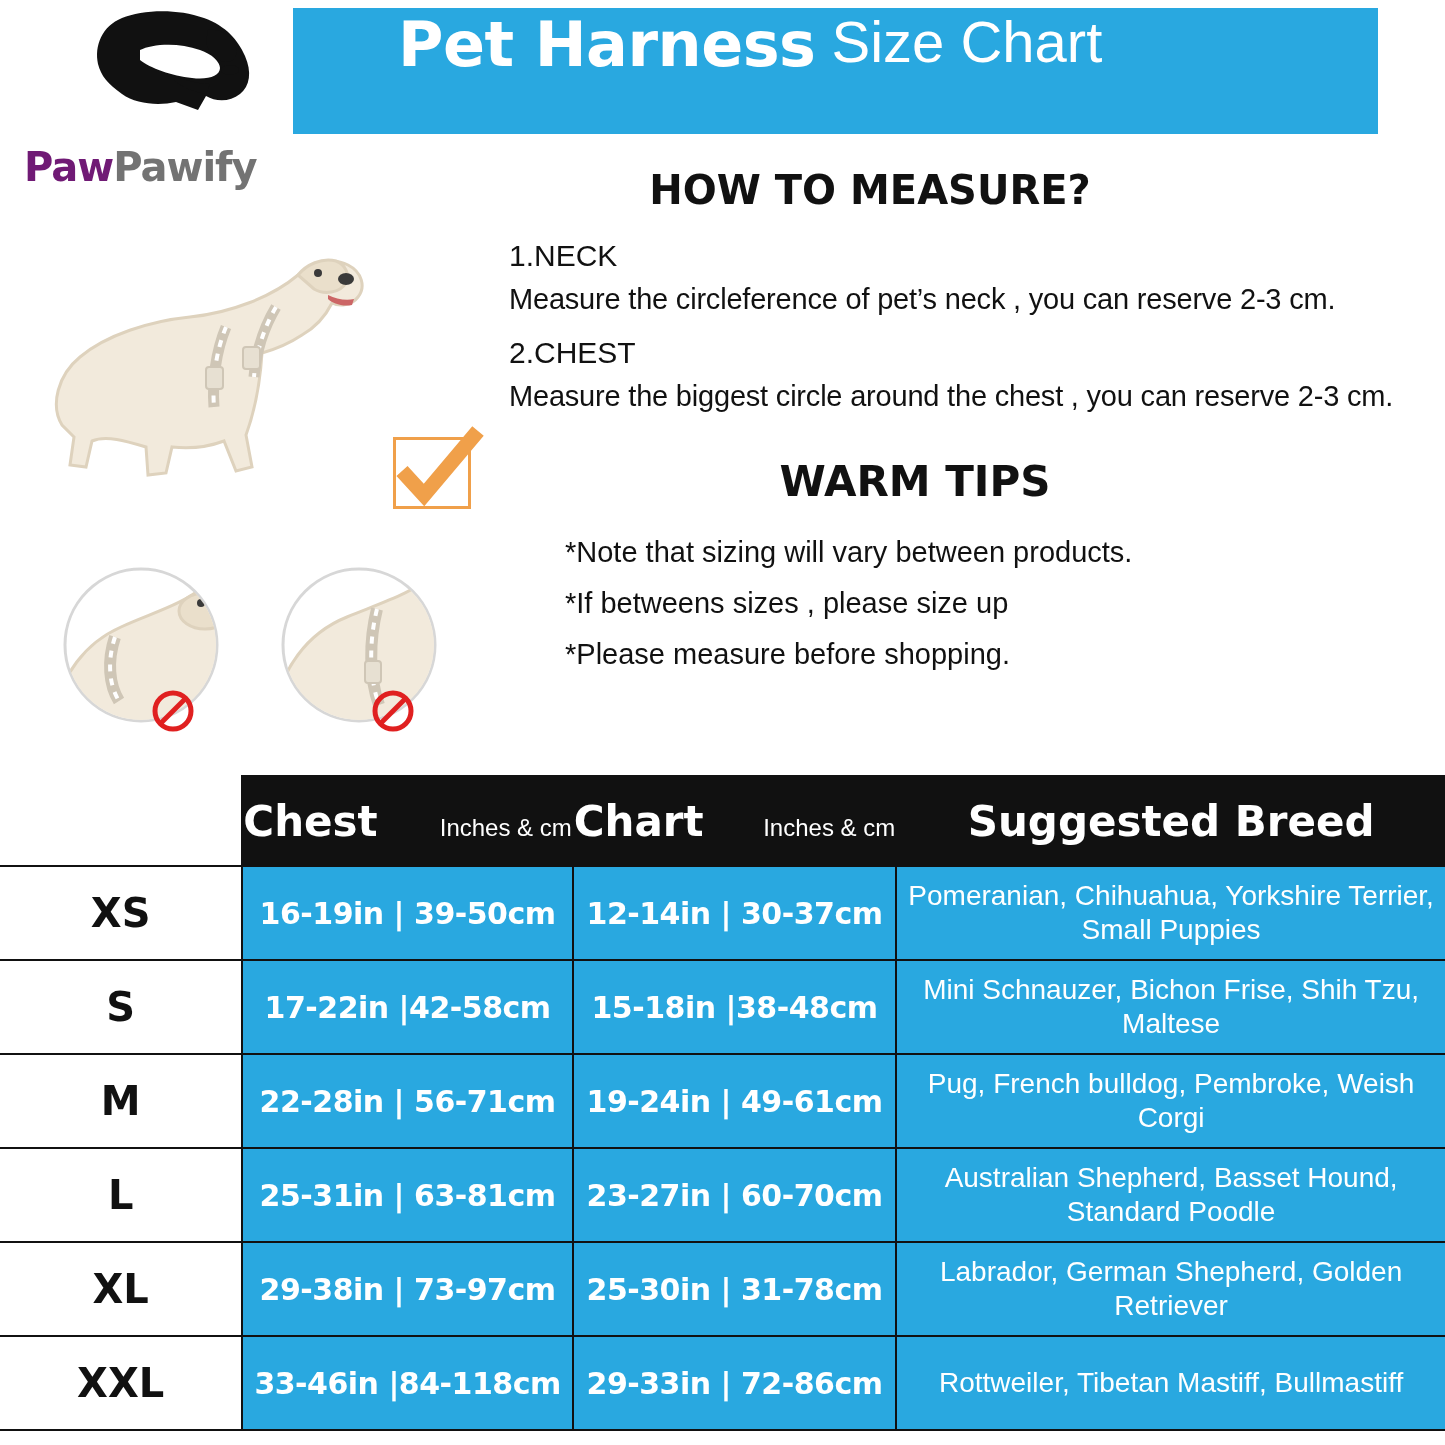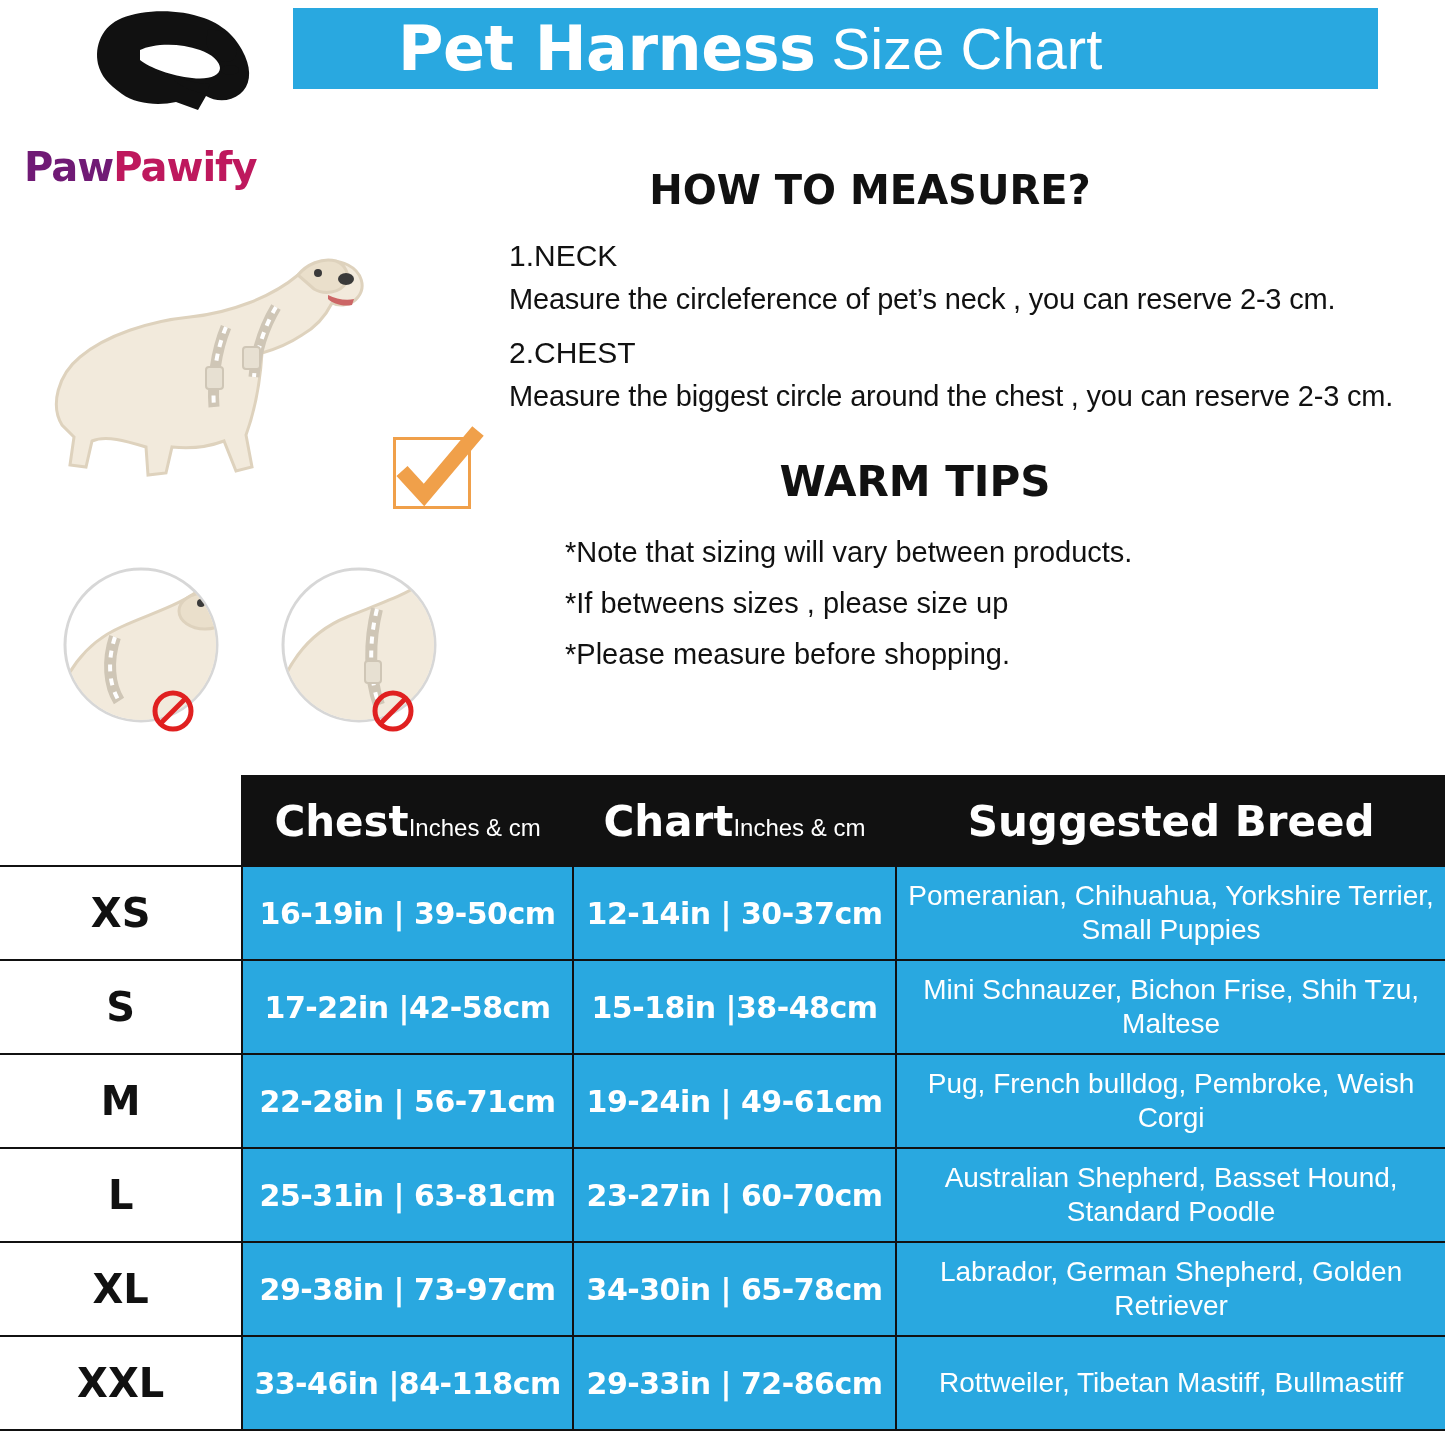--- a/index.html
+++ b/index.html
@@ -22,24 +22,23 @@
     top: 0;
     left: 0;
     width: 1445px;
     height: 130px;
   }
   .header-bar {
     position: absolute;
     left: 293px;
     top: 8px;
     width: 1085px;
-    height: 81px;
+    height: 126px;
     background: #29a8e0;
     display: flex;
-    align-items: center;
     padding-left: 105px;
     box-sizing: border-box;
   }
   .header-title-bold {
     font-family: "DejaVu Sans", sans-serif;
     font-weight: bold;
     font-size: 62px;
     color: #ffffff;
     letter-spacing: -0.5px;
     white-space: nowrap;
@@ -71,21 +70,21 @@
   .logo-text {
     position: absolute;
     left: 14px;
     top: 138px;
     font-family: "DejaVu Sans", sans-serif;
     font-weight: bold;
     font-size: 40px;
     letter-spacing: -1px;
   }
   .logo-paw1 { color: #701a75; }
-  .logo-paw2 { color: #be185d; }
+  .logo-paw2 { color: #737373; }
 
   
   .dog-main {
     position: absolute;
     left: 40px;
     top: 235px;
     width: 360px;
     height: 300px;
   }
   .check-box {
@@ -188,21 +187,21 @@
   .hdr {
     background: #111111;
     color: #ffffff;
     height: 88px;
     text-align: center;
     vertical-align: middle;
   }
   .hdr-inner {
     display: flex;
     align-items: baseline;
-    justify-content: center;
+    justify-content: space-between;
   }
   .hdr-main {
     font-family: "DejaVu Sans", sans-serif;
     font-weight: bold;
     font-size: 42px;
   }
   .hdr-sub {
     font-family: "Liberation Sans", sans-serif;
     font-size: 24px;
     font-weight: 400;
@@ -397,21 +396,21 @@
     </tr>
     <tr>
       <td class="cell-size outer-left-none">L</td>
       <td class="cell-blue cell-meas">25-31in | 63-81cm</td>
       <td class="cell-blue cell-meas">23-27in | 60-70cm</td>
       <td class="cell-blue cell-breed outer-right-none">Australian Shepherd,  Basset Hound,  Standard Poodle</td>
     </tr>
     <tr>
       <td class="cell-size outer-left-none">XL</td>
       <td class="cell-blue cell-meas">29-38in | 73-97cm</td>
-      <td class="cell-blue cell-meas">34-30in | 65-78cm</td>
+      <td class="cell-blue cell-meas">25-30in | 31-78cm</td>
       <td class="cell-blue cell-breed outer-right-none">Labrador,  German Shepherd,  Golden Retriever</td>
     </tr>
     <tr>
       <td class="cell-size outer-left-none">XXL</td>
       <td class="cell-blue cell-meas">33-46in |84-118cm</td>
       <td class="cell-blue cell-meas">29-33in | 72-86cm</td>
       <td class="cell-blue cell-breed outer-right-none">Rottweiler,  Tibetan Mastiff,  Bullmastiff</td>
     </tr>
   </tbody>
 </table>

